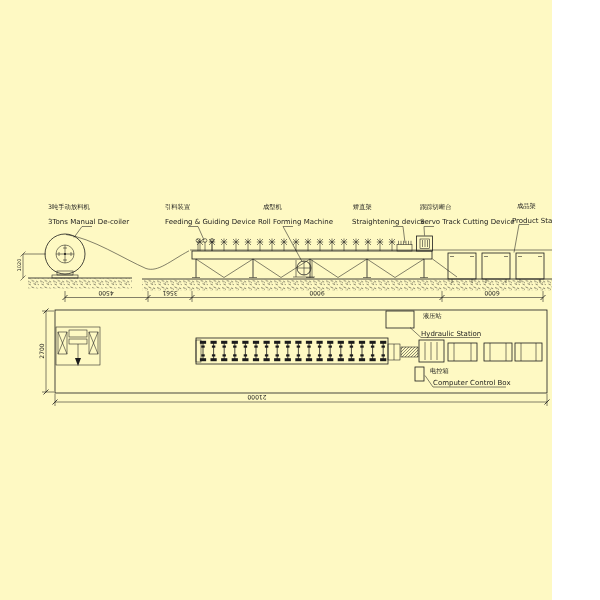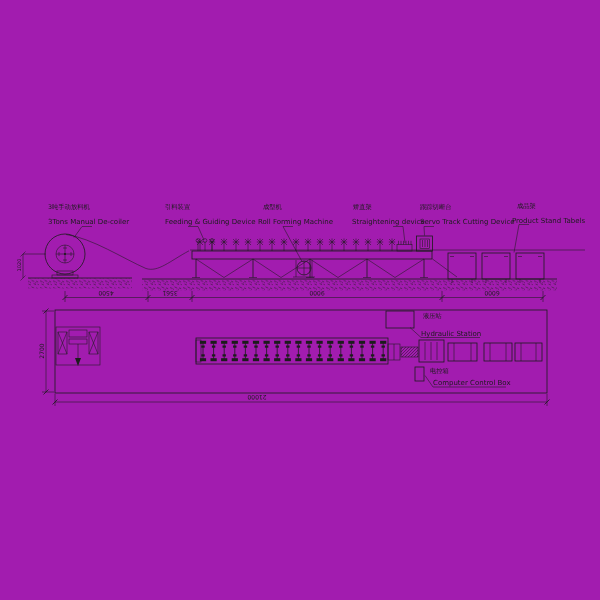--- a/index.html
+++ b/index.html
@@ -1,16 +1,16 @@
 <!DOCTYPE html>
 <html><head>
 <meta charset="utf-8">
 <style>
   html,body{margin:0;padding:0;background:#ffffff;}
-  .page{position:relative;width:600px;height:600px;background:#a21caf;overflow:hidden;
+  .page{position:relative;width:552px;height:600px;background:#fef9c3;overflow:hidden;
         font-family:"DejaVu Sans","Liberation Sans",sans-serif;}
   svg{display:block}
   .ln{stroke:#1c1c1c;fill:none;stroke-width:.8;}
   .thin{stroke-width:.55;}
   .ink{fill:#1c1c1c;stroke:none;}
   text{fill:#1c1c1c;font-family:"DejaVu Sans","Liberation Sans",sans-serif;}
   .zh{font-size:6.3px;}
   .en{font-size:7px;}
   .dim{font-size:6px;text-anchor:middle;}
   .dimv{font-size:6px;text-anchor:middle;}

